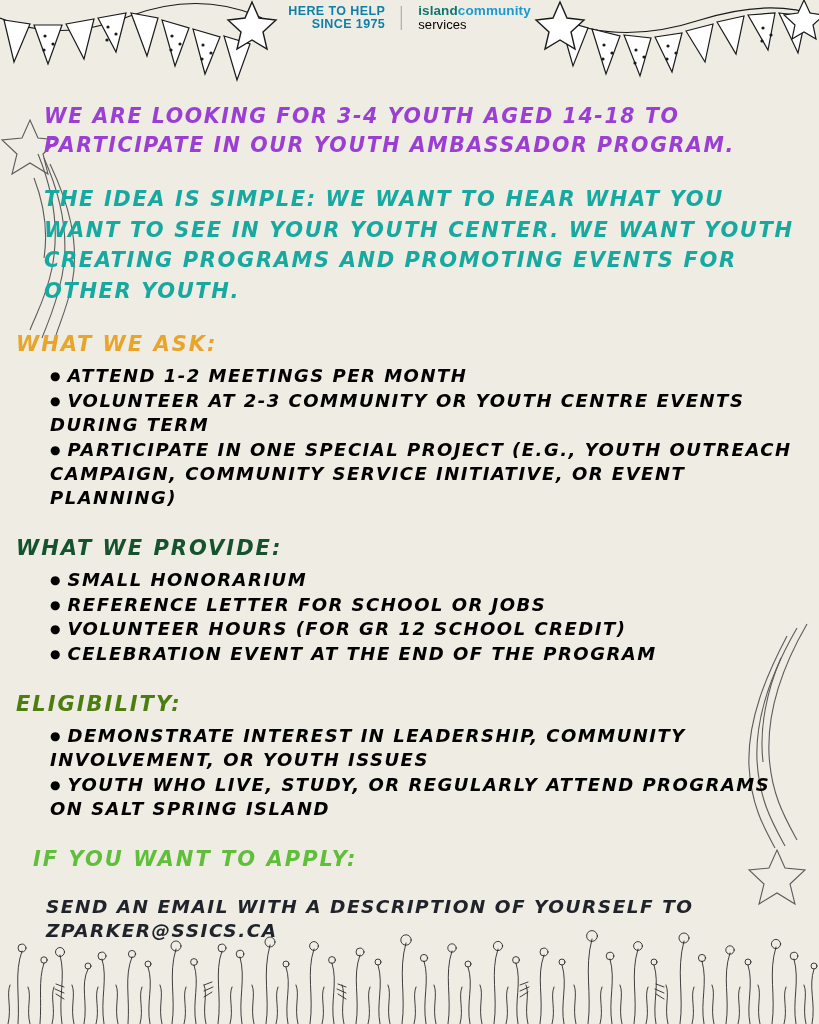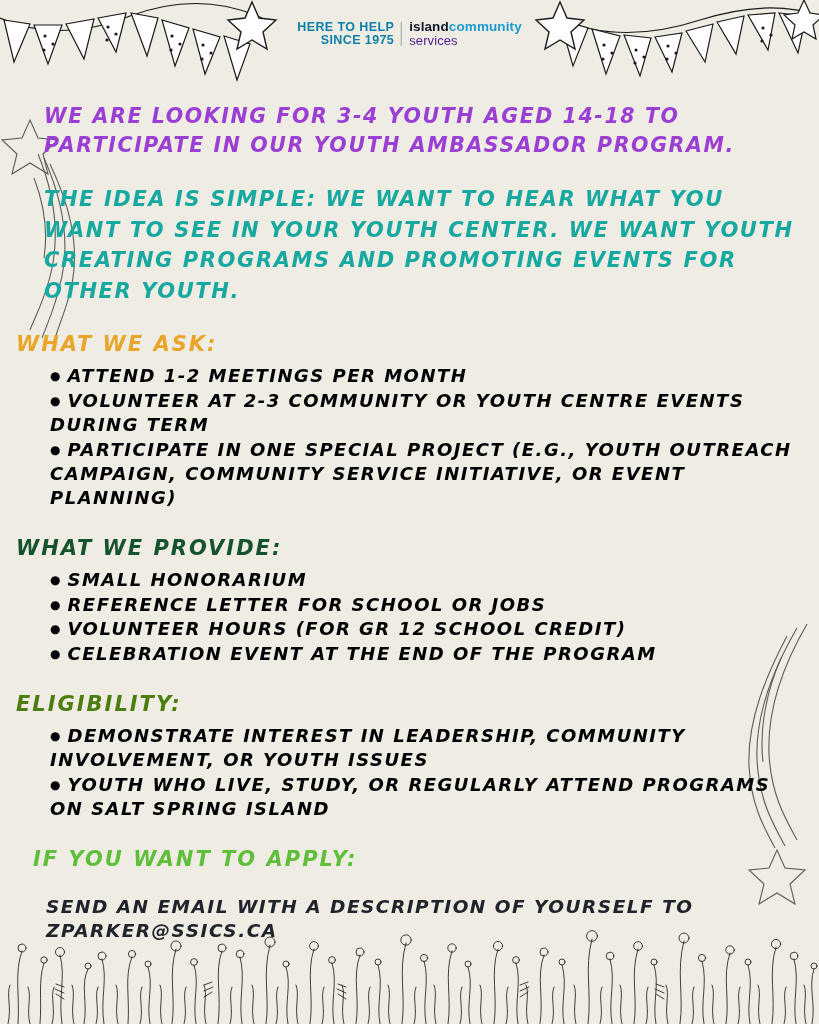--- a/index.html
+++ b/index.html
@@ -16,45 +16,45 @@
     background:#efece4;
   }
 
   
   .bunting{
     position:absolute;top:0;left:0;width:819px;height:92px;
     pointer-events:none;
   }
   
   .logo{
-    position:absolute;top:20px;left:50%;transform:translateX(-50%);
-    display:flex;align-items:center;gap:7px;
+    position:absolute;top:4px;left:50%;transform:translateX(-50%);
+    display:flex;align-items:center;gap:16px;
     z-index:5;
   }
   .logo-left{
     text-align:right;line-height:1.02;
   }
   .logo-l1{
     font-family:"Liberation Sans",sans-serif;
     font-weight:bold;font-size:12.5px;letter-spacing:.4px;color:#0e7fa8;
   }
   .logo-l2{
     font-family:"Liberation Sans",sans-serif;
     font-weight:bold;font-size:12.5px;letter-spacing:.4px;color:#0e7fa8;
   }
   .logo-div{
     width:1px;height:24px;background:#9aa3a8;
   }
   .logo-right{
     font-family:"Liberation Sans",sans-serif;
     font-size:13.5px;line-height:1.05;letter-spacing:.1px;
   }
-  .logo-island{color:#0f172a;font-weight:bold;}
+  .logo-island{color:#0f766e;font-weight:bold;}
   .logo-community{color:#1b9ad1;font-weight:bold;}
-  .logo-services{color:#4c1d95;font-weight:normal;font-size:13px;}
+  .logo-services{color:#000000;font-weight:normal;font-size:13px;}
 
   
   .content{
     position:absolute;top:92px;left:16px;width:819px;
     text-align:left;
     z-index:4;
   }
   .hand{
     font-family:"DejaVu Sans",sans-serif;
     font-style:italic;font-weight:bold;

